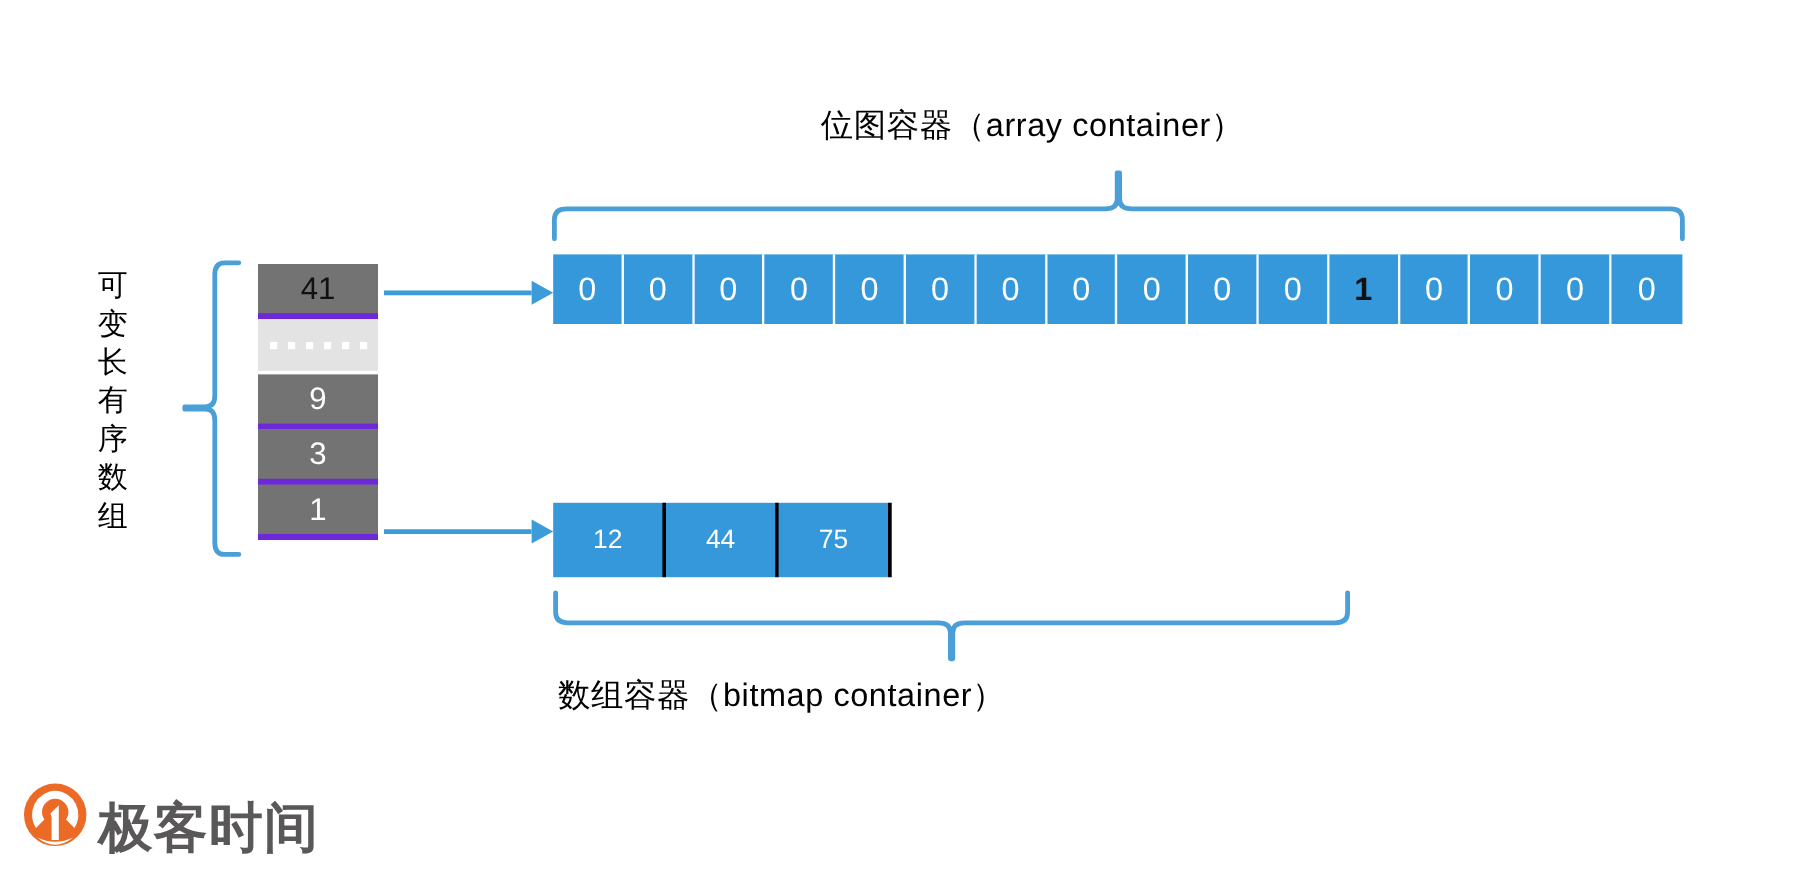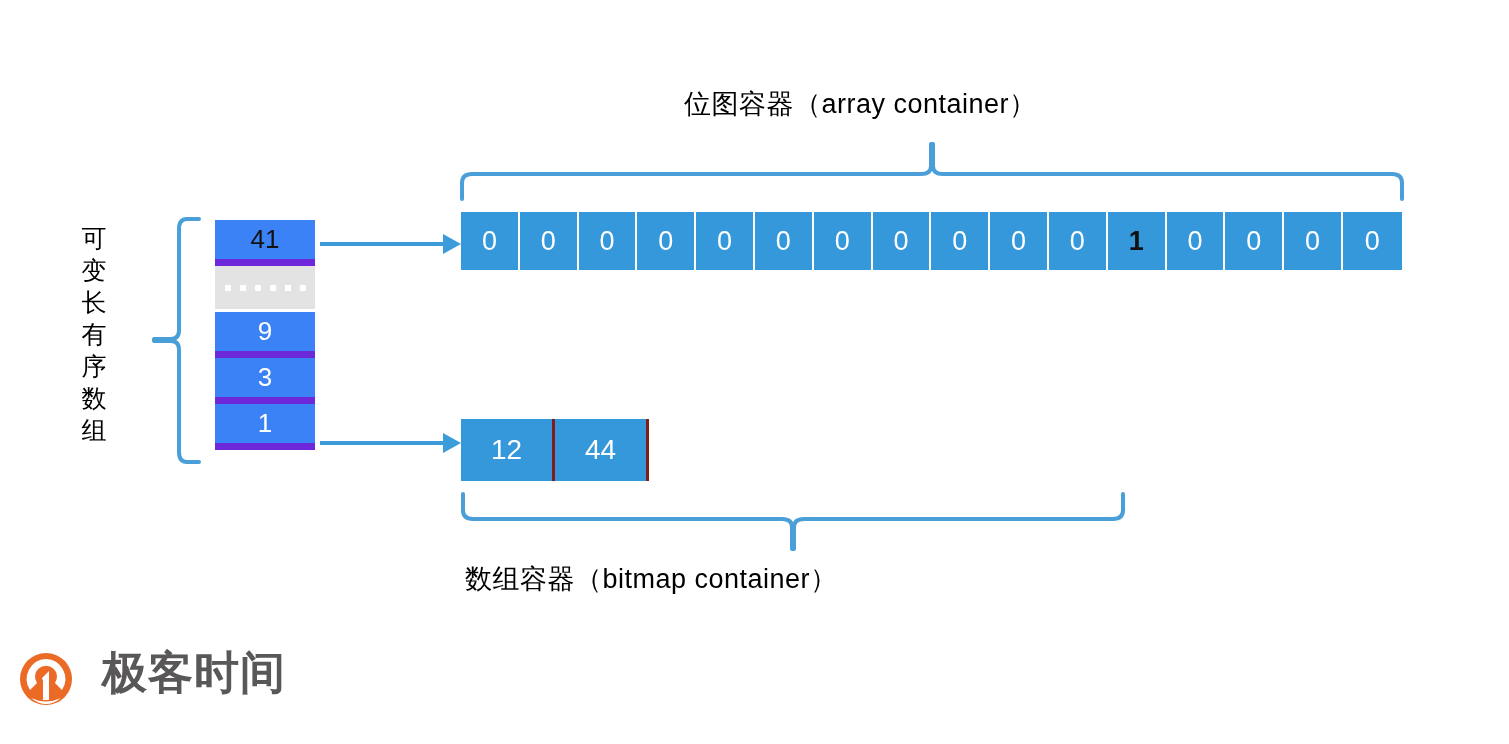--- a/index.html
+++ b/index.html
@@ -62,39 +62,39 @@
   #bitmap-row .cell { width: 58.8px; height: 58px; }
 
   
   #array-row {
     display: flex;
     left: 461px; top: 419px;
     width: 663px; height: 62px;
   }
   #array-row .cell {
     width: 94px; height: 62px;
-    font-size: 28px;
-    border-right: 3px solid #7f1d1d;
+    font-size: 22px;
+    border-right: 3px solid #000000;
   }
 
   
   #sorted-col {
     left: 215px; top: 220px;
     width: 100px;
   }
   .sacell {
     box-sizing: border-box;
     width: 100px; height: 46px;
-    background: #3b82f6;
+    background: #737373;
     display: flex;
     align-items: center;
     justify-content: center;
     font-size: 26px;
     color: #ffffff;
-    border-bottom: 7px solid #6d28d9;
+    border-bottom: 5px solid #6d28d9;
   }
   .sacell.dark { color: #111111; }
   .sacell.gap {
     background: #e3e3e3;
     border-bottom: 3px solid #ffffff;
   }
   .dots {
     display: flex;
     gap: 9px;
     align-items: center;
@@ -107,21 +107,21 @@
 
   
   #overlay {
     position: absolute;
     left: 0; top: 0;
     width: 1509px; height: 744px;
     pointer-events: none;
   }
 
   
-  #logo { left: 18px; top: 650px; display: flex; align-items: flex-start; gap: 28px; }
+  #logo { left: 18px; top: 650px; display: flex; align-items: flex-end; gap: 8px; }
   #logo-text {
     font-size: 45px;
     color: #595757;
     font-weight: bold;
     letter-spacing: 1px;
     line-height: 1;
   }
 </style>
 </head>
 <body>
@@ -143,20 +143,21 @@
     <div class="cell dark bold">1</div>
     <div class="cell">0</div>
     <div class="cell">0</div>
     <div class="cell">0</div>
     <div class="cell">0</div>
   </div>
 
 <div class="abs" id="array-row">
     <div class="cell">12</div>
     <div class="cell">44</div>
+    <div class="cell">75</div>
   </div>
 
 <div class="abs diagram-title" id="array-title" style="left:465px; top:561px;">数组容器（bitmap container）</div>
 
 <div class="abs" id="sorted-col">
     <div class="sacell dark">41</div>
     <div class="sacell gap">
       <div class="dots">
         <i></i>
         <i></i>

